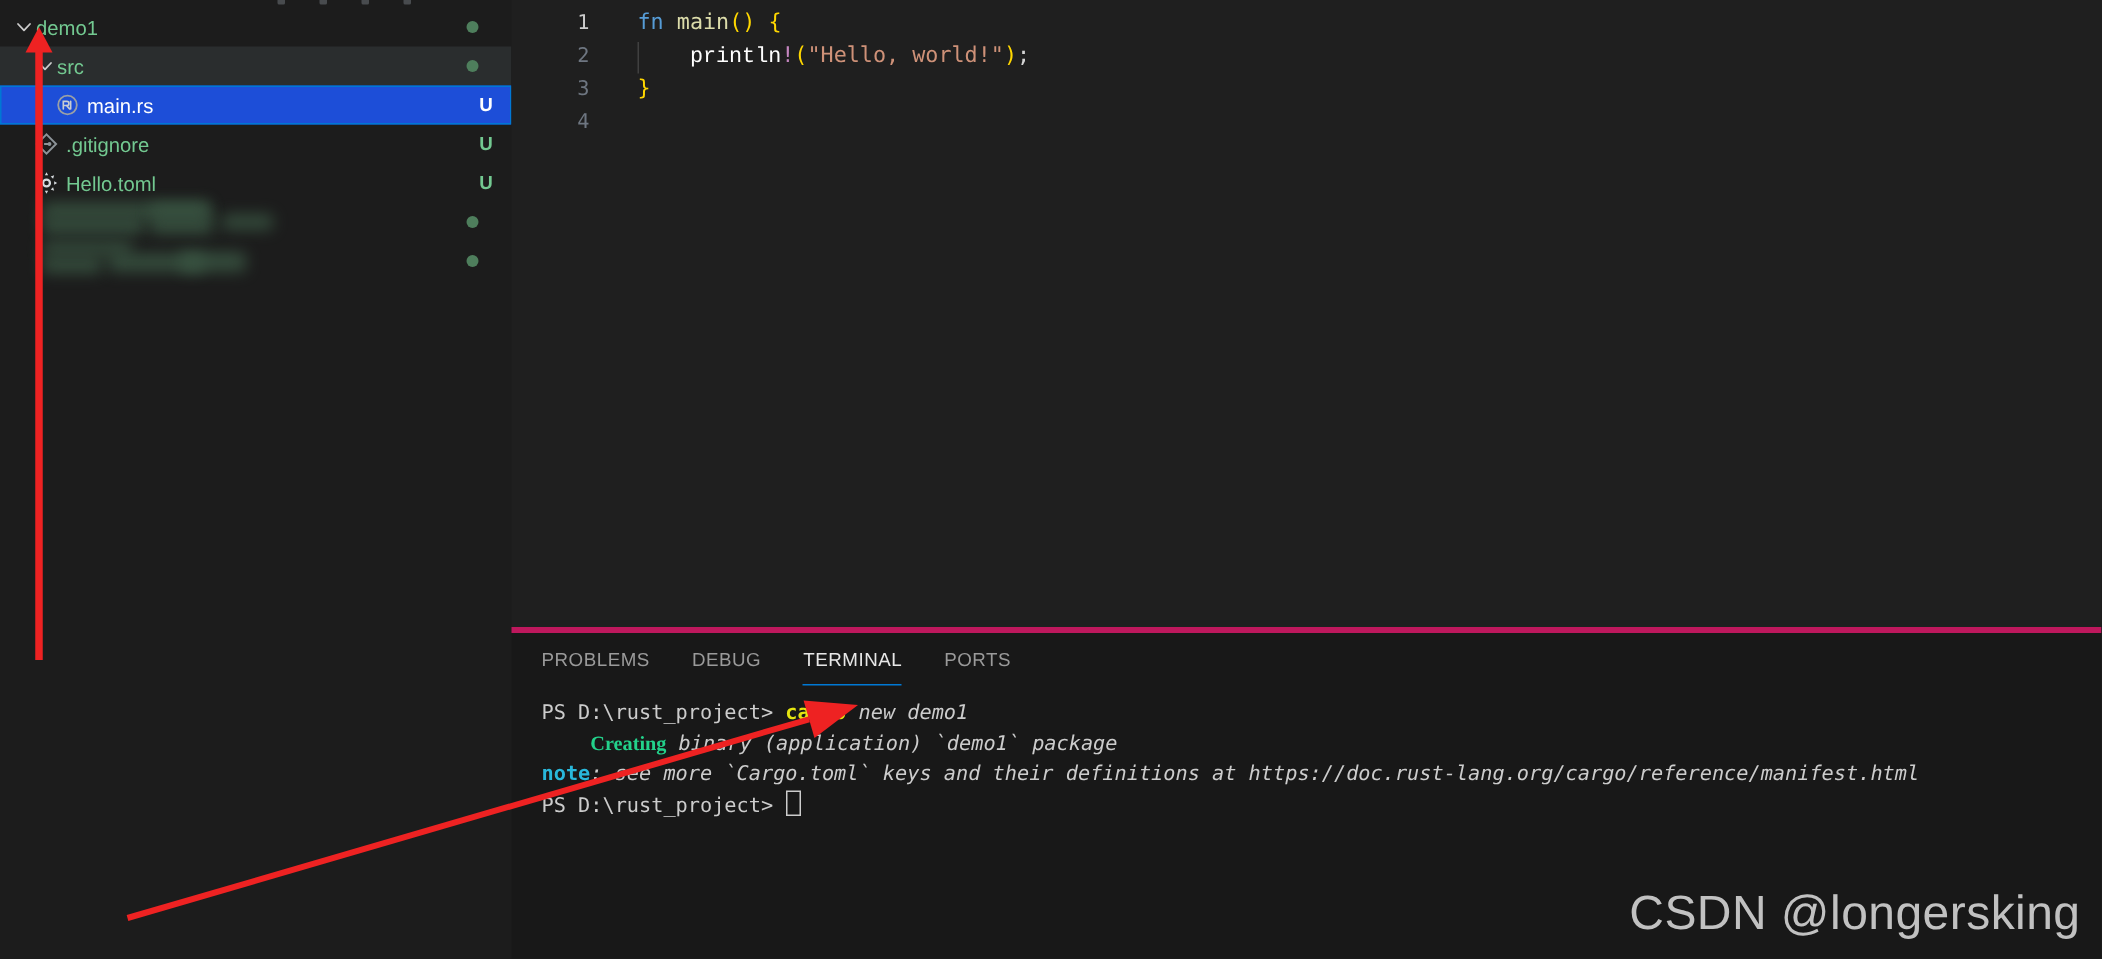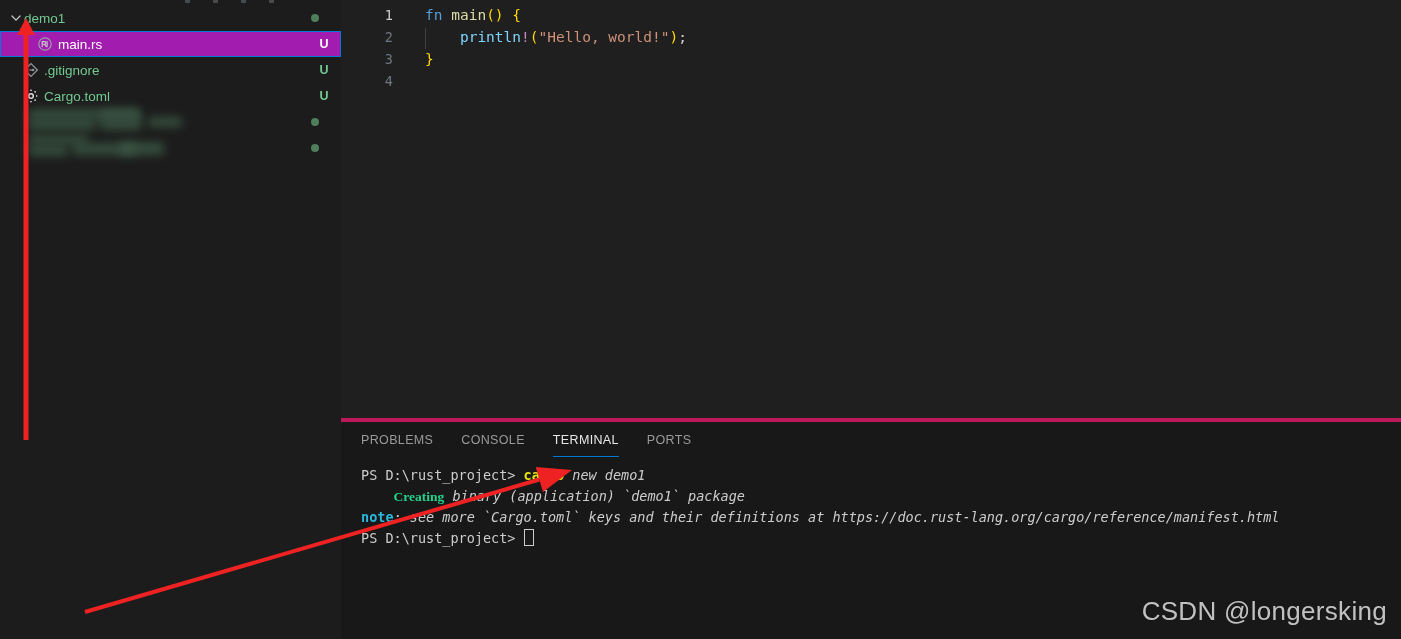--- a/index.html
+++ b/index.html
@@ -48,21 +48,21 @@
     height: 26px;
     display: flex;
     align-items: center;
     font-size: 13.5px;
     color: #73c991;
     white-space: nowrap;
     cursor: pointer;
   }
   .tree-row.hovered { background: #2a2d2e; }
   .tree-row.selected {
-    background: #a21caf;
+    background: #1d4ed8;
     outline: 1px solid #0078d4;
     outline-offset: -1px;
     color: #ffffff;
   }
   .chevron {
     width: 16px; height: 16px;
     display: inline-flex;
     align-items: center;
     justify-content: center;
     flex: 0 0 auto;
@@ -142,21 +142,21 @@
   .indent-guide {
     position: absolute;
     left: 84px; top: 2px;
     width: 1px; height: 21px;
     background: #404040;
   }
   .kw   { color: #569cd6; }
   .fnname { color: #dcdcaa; }
   .paren { color: #ffd700; }
   .brace { color: #ffd700; }
-  .macro { color: #7dd3fc; }
+  .macro { color: #ffffff; font-family: Liberation Mono, monospace; }
   .bang  { color: #c586c0; }
   .str   { color: #ce9178; }
   .plain { color: #d4d4d4; }
   .punc  { color: #d4d4d4; }
 
   
   #panel {
     position: absolute;
     left: 341px; top: 418px;
     width: 1060px; height: 221px;
@@ -216,21 +216,21 @@
   #annotations {
     position: absolute;
     left: 0; top: 0;
     width: 1401px; height: 639px;
     pointer-events: none;
   }
   
   #watermark {
     position: absolute;
     right: 14px; bottom: 12px;
-    font-size: 26px;
+    font-size: 32px;
     color: #d0d0d0;
     opacity: .92;
     letter-spacing: .3px;
   }
 </style>
 </head>
 <body>
 
 <div id="app">
 
@@ -244,20 +244,29 @@
     <div id="file-tree">
         <div class="tree-row" style="padding-left: 8px;">
           <span class="chevron">
             <svg width="16" height="16" viewBox="0 0 16 16">
               <path d="M4 6 L8 10.2 L12 6" fill="none" stroke="#cccccc" stroke-width="1.2" stroke-linecap="round" stroke-linejoin="round"></path>
             </svg>
           </span>
           <span class="tree-label">demo1</span>
           <span class="dot"></span>
         </div>
+        <div class="tree-row hovered" style="padding-left: 22px;">
+          <span class="chevron">
+            <svg width="16" height="16" viewBox="0 0 16 16">
+              <path d="M4 6 L8 10.2 L12 6" fill="none" stroke="#cccccc" stroke-width="1.2" stroke-linecap="round" stroke-linejoin="round"></path>
+            </svg>
+          </span>
+          <span class="tree-label">src</span>
+          <span class="dot"></span>
+        </div>
         <div class="tree-row selected" style="padding-left: 36px;">
           <span class="ficon">
             <svg width="16" height="16" viewBox="0 0 16 16">
               <circle cx="8" cy="8" r="6.2" fill="none" stroke="#9aa0a6" stroke-width="1.2"></circle>
               <path d="M5.2 10.6 L5.2 5.6 L7.6 5.6 A1.35 1.35 0 0 1 7.6 8.3 L5.2 8.3 M7.3 8.3 L9.4 10.6" fill="none" stroke="#c8cdd2" stroke-width="1.1" stroke-linecap="round"></path>
               <path d="M10.1 5.6 L10.1 10.6" fill="none" stroke="#c8cdd2" stroke-width="1.1" stroke-linecap="round"></path>
             </svg>
           </span>
           <span class="tree-label">main.rs</span>
           <span class="badge">U</span>
@@ -273,21 +282,21 @@
           <span class="tree-label">.gitignore</span>
           <span class="badge">U</span>
         </div>
         <div class="tree-row" style="padding-left: 22px;">
           <span class="ficon">
             <svg width="16" height="16" viewBox="0 0 16 16">
               <circle cx="8" cy="8" r="2.3" fill="none" stroke="#d6dade" stroke-width="1.5"></circle>
               <path d="M8 0.9 L9.1 2.9 L6.9 2.9 Z M8 15.1 L6.9 13.1 L9.1 13.1 Z M0.9 8 L2.9 6.9 L2.9 9.1 Z M15.1 8 L13.1 9.1 L13.1 6.9 Z M2.9 2.9 L5.2 3.6 L3.6 5.2 Z M13.1 13.1 L10.8 12.4 L12.4 10.8 Z M13.1 2.9 L12.4 5.2 L10.8 3.6 Z M2.9 13.1 L3.6 10.8 L5.2 12.4 Z" fill="#d6dade"></path>
             </svg>
           </span>
-          <span class="tree-label">Cargo.toml</span>
+          <span class="tree-label">Hello.toml</span>
           <span class="badge">U</span>
         </div>
         <div class="redacted">
           <div class="blur-blob" style="left: 28px; top: 0px; width: 112px; height: 11px;"></div>
           <div class="blur-blob" style="left: 28px; top: 10px; width: 68px; height: 11px;"></div>
           <div class="blur-blob" style="left: 100px; top: 9px; width: 42px; height: 12px;"></div>
           <div class="blur-blob" style="left: 100px; top: 1px; width: 40px; height: 8px;"></div>
           <div class="blur-blob" style="left: 148px; top: 8px; width: 34px; height: 10px;"></div>
           <span class="dot"></span>
         </div>
@@ -301,21 +310,21 @@
       </div>
   </div>
 
   <div id="editor">
     <div id="code"><div class="cline"><span class="lnum active">1</span><span class="ctext"><span class="kw">fn</span><span class="plain"> </span><span class="fnname">main</span><span class="paren">()</span><span class="plain"> </span><span class="brace">{</span></span></div><div class="cline"><span class="lnum">2</span><span class="indent-guide"></span><span class="ctext"><span class="plain">    </span><span class="macro">println</span><span class="bang">!</span><span class="paren">(</span><span class="str">"Hello, world!"</span><span class="paren">)</span><span class="punc">;</span></span></div><div class="cline"><span class="lnum">3</span><span class="ctext"><span class="brace">}</span></span></div><div class="cline"><span class="lnum">4</span><span class="ctext"></span></div></div>
   </div>
 
   <div id="panel">
     <div id="panel-tabs">
         <div class="ptab">PROBLEMS</div>
-        <div class="ptab">CONSOLE</div>
+        <div class="ptab">DEBUG</div>
         <div class="ptab active">TERMINAL</div>
         <div class="ptab">PORTS</div>
       </div>
     <div id="terminal"><div><span class="t-prompt">PS D:\rust_project&gt; </span><span class="t-cmd">cargo</span><span class="t-white"> new demo1</span></div><div><span class="t-white">    </span><span class="t-green">Creating</span><span class="t-white"> binary (application) `demo1` package</span></div><div><span class="t-cyan">note</span><span class="t-white">: see more `Cargo.toml` keys and their definitions at https://doc.rust-lang.org/cargo/reference/manifest.html</span></div><div><span class="t-prompt">PS D:\rust_project&gt; </span><span class="t-cursor"></span></div></div>
   </div>
 
   <svg id="annotations" width="1401" height="639" viewBox="0 0 1401 639">
     <g id="anno-group">
         <line x1="26" y1="440" x2="26" y2="32" stroke="#ee2222" stroke-width="5"></line>
         <polygon points="17,35 35,35 26,18" fill="#ee2222"></polygon>

